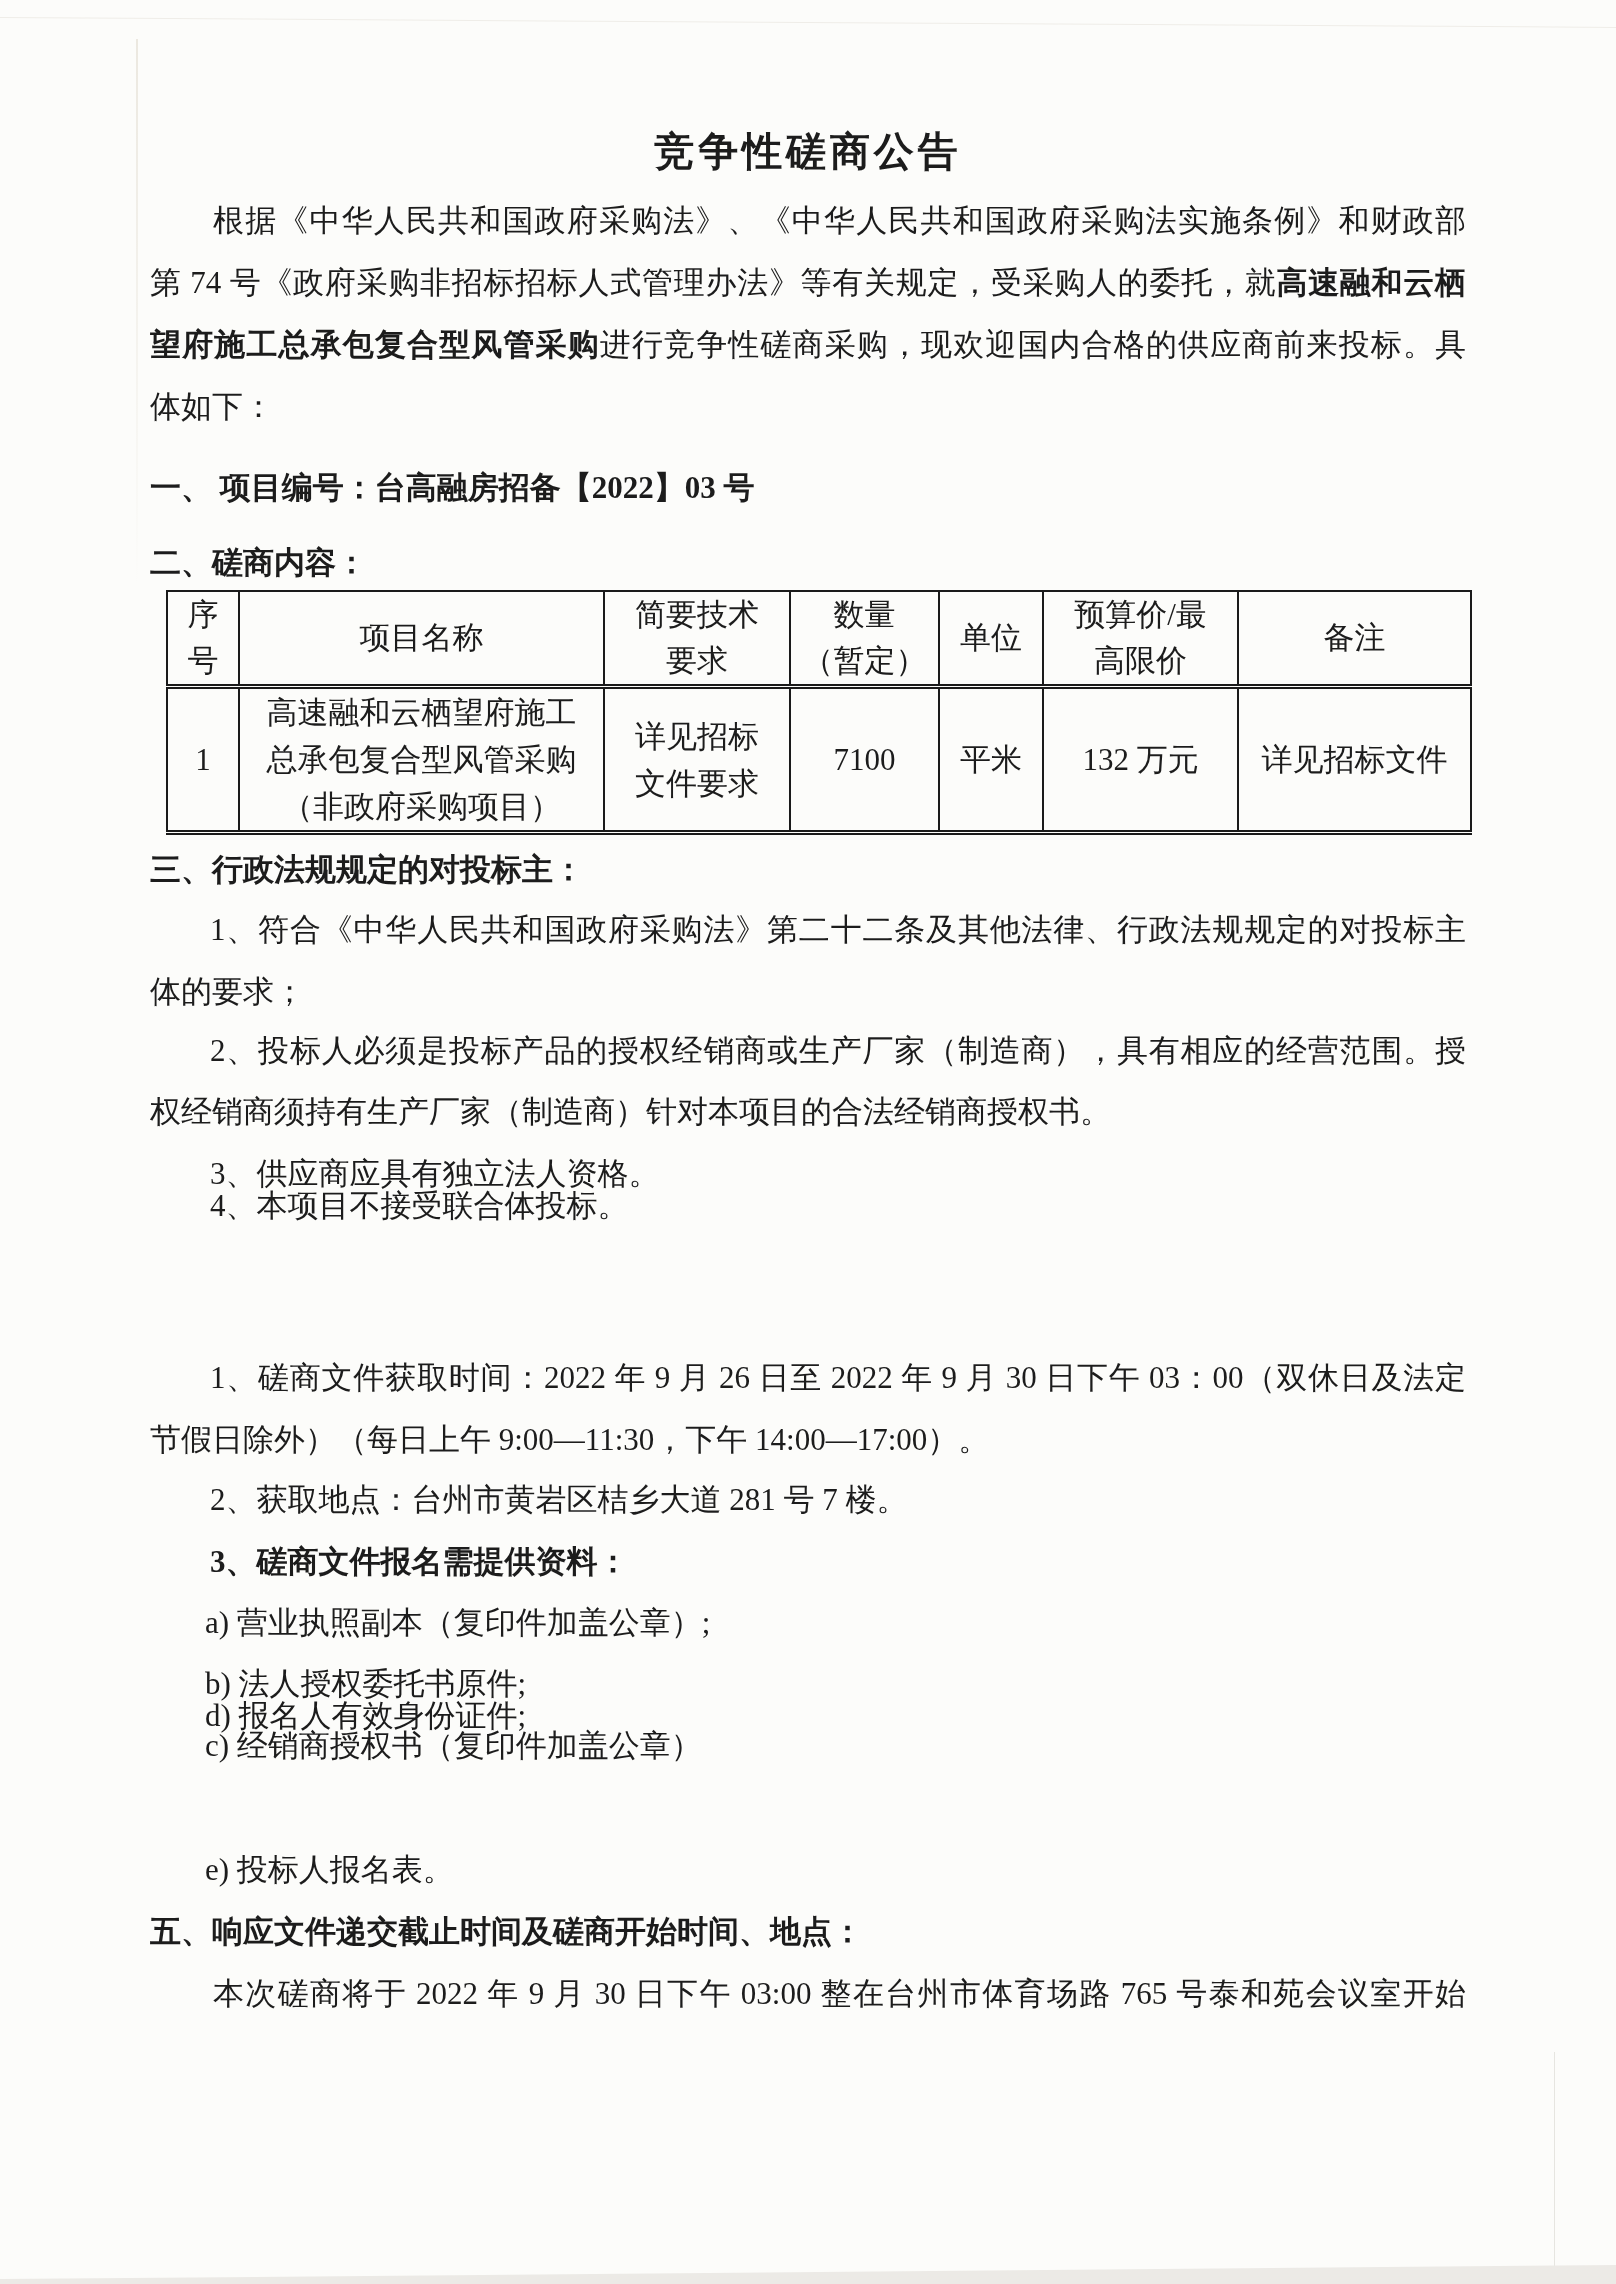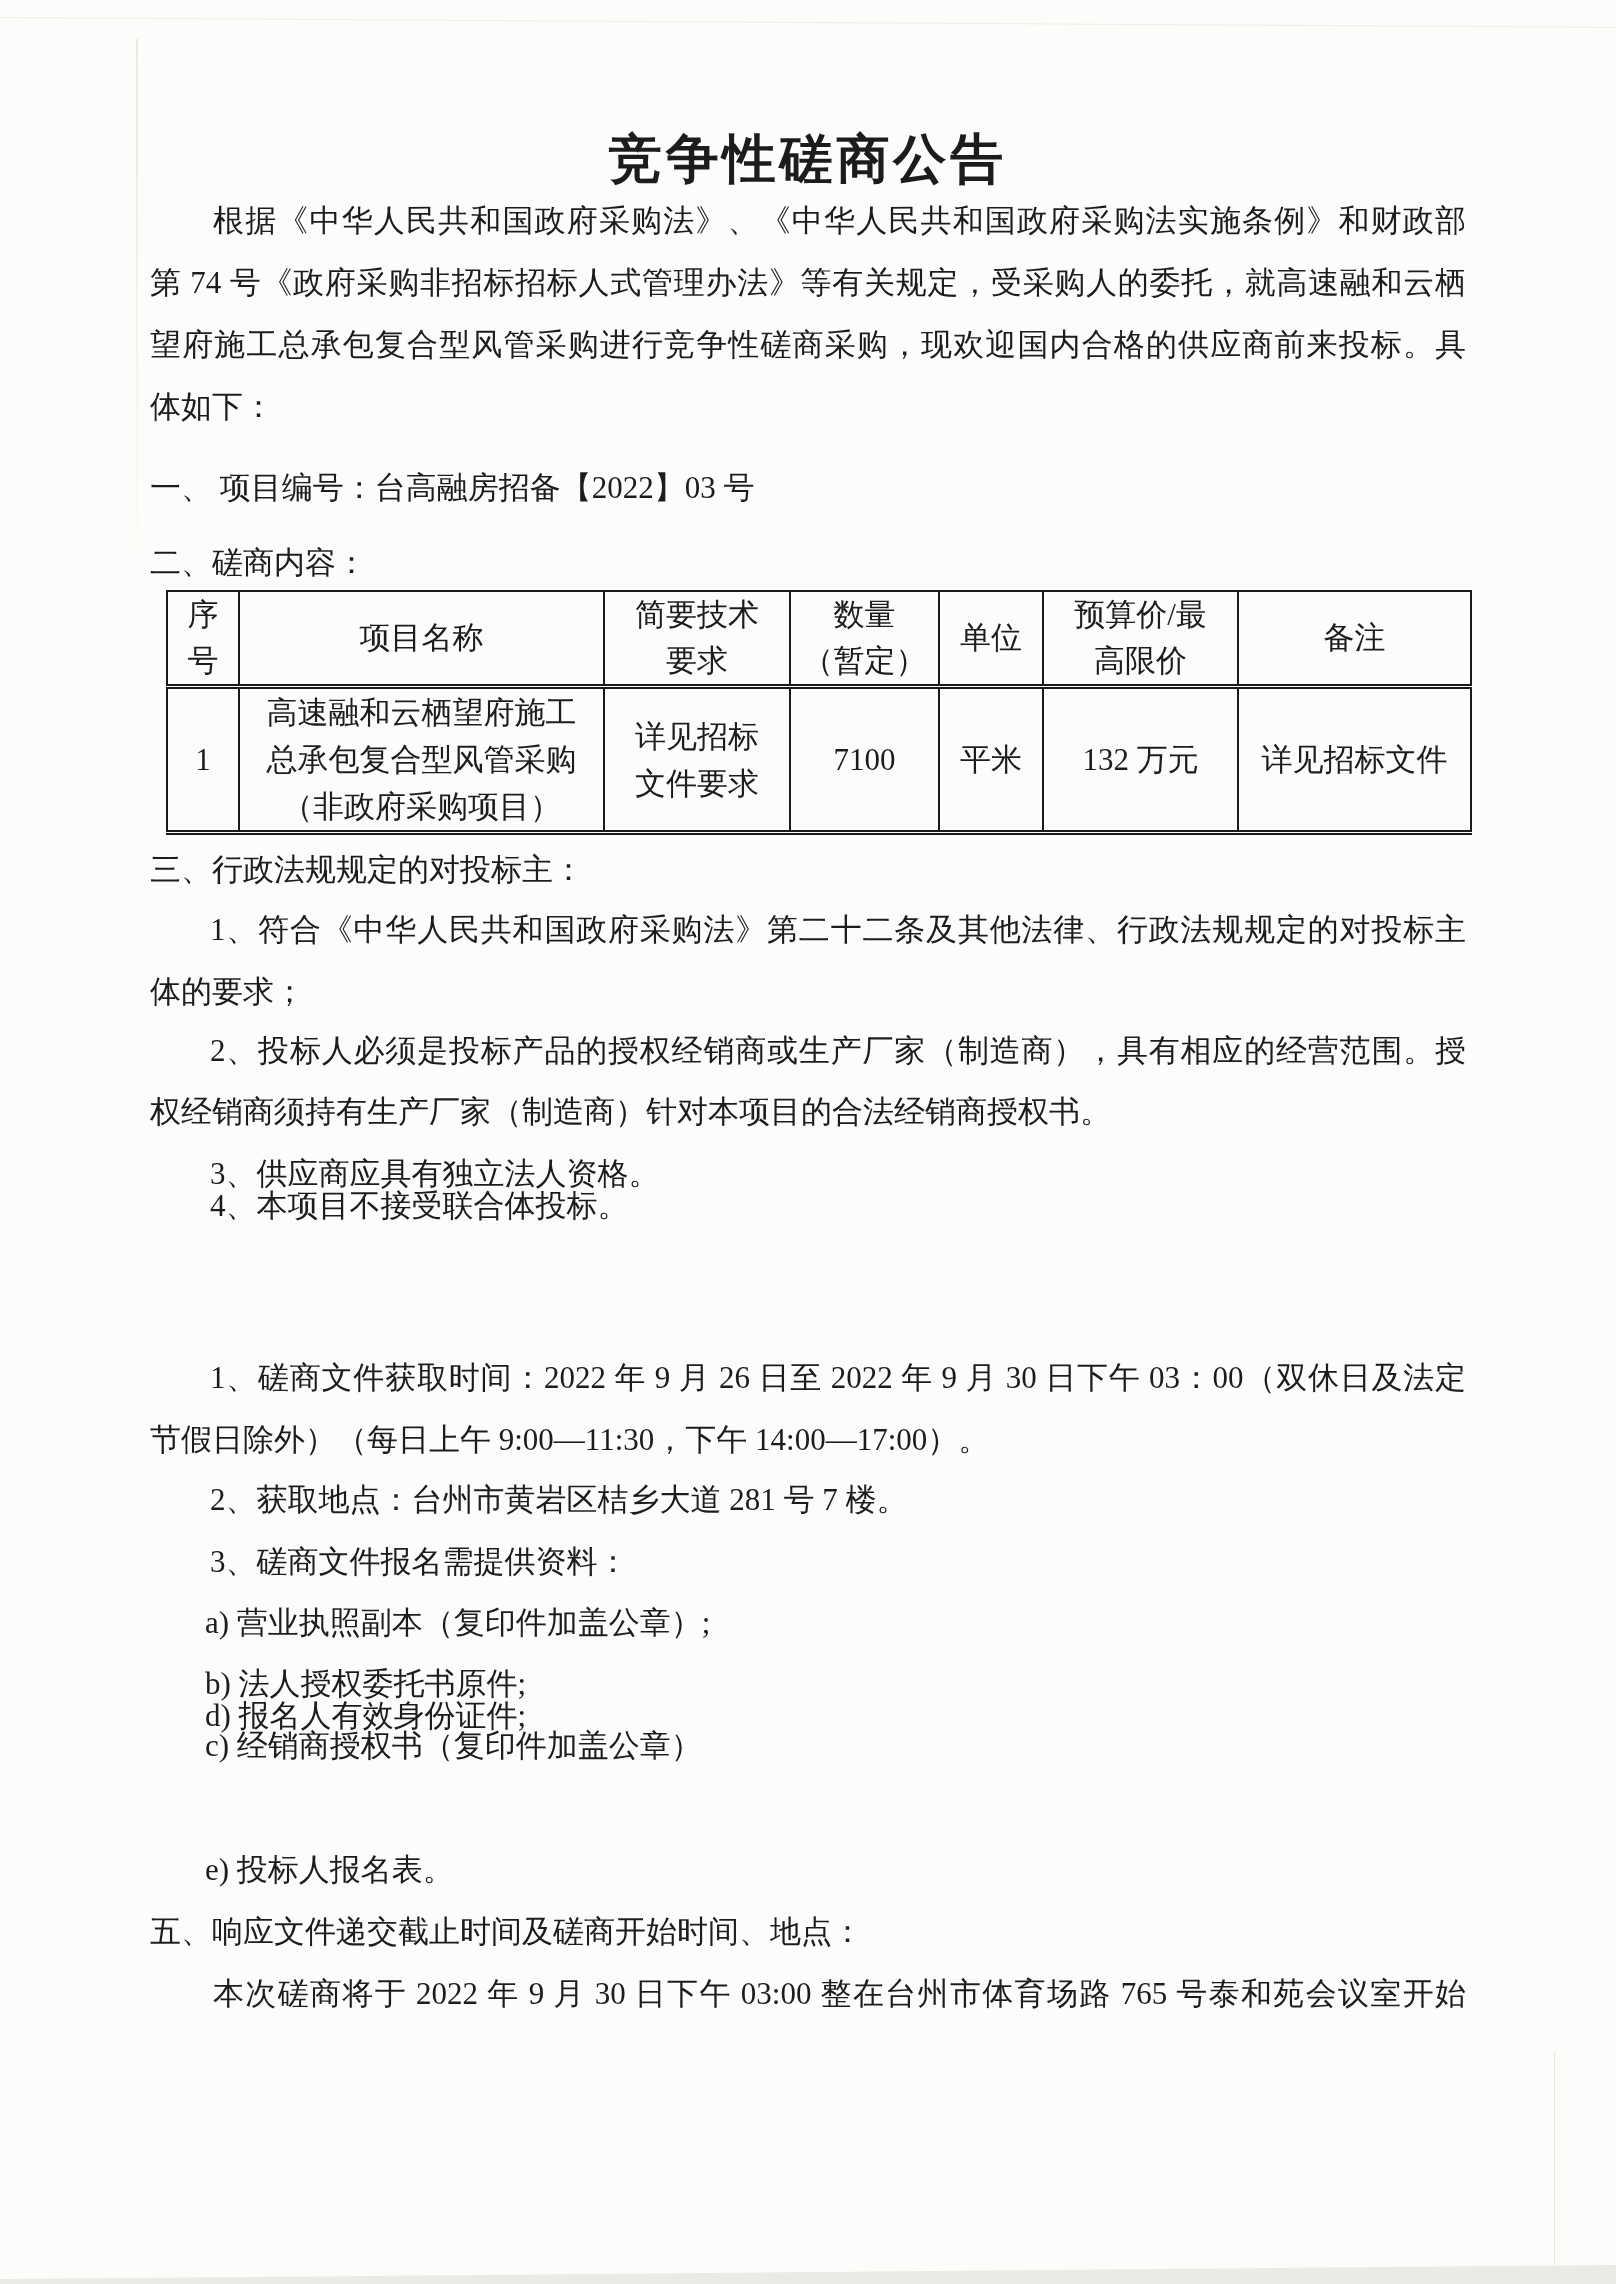--- a/index.html
+++ b/index.html
@@ -17,27 +17,27 @@
     background:linear-gradient(to bottom,rgba(205,195,175,0.35),rgba(205,195,175,0));}
   .crease-right{position:absolute;left:1554px;top:2052px;width:1.3px;height:235px;background:rgba(190,185,175,0.35);}
   .edge-bottom{position:absolute;left:-19.5px;top:2272px;width:1668px;height:59px;background:#eceae6;transform:rotate(-0.5deg);}
   
   .line{
     position:absolute;left:150px;width:1316px;
     font-size:31px;line-height:1.18;
     white-space:nowrap;overflow:hidden;
   }
   .just{text-align:justify;text-align-last:justify;}
-  .b{font-weight:400;}
+  .b{font-weight:700;}
   .ind96{text-indent:63px;}
   .ind92{text-indent:60px;}
   .ind84{text-indent:55px;}
   .title{
     position:absolute;left:150px;width:1316px;top:124px;
-    font-size:53px;font-weight:700;letter-spacing:3.9px;
+    font-size:40px;font-weight:700;letter-spacing:3.9px;
     text-align:center;white-space:nowrap;
   }
   
   .tbl-wrap{position:absolute;left:166px;top:590px;width:1303px;}
   table{border-collapse:collapse;table-layout:fixed;width:1303px;}
   th,td{
     border:2px solid #1a1a1a;
     text-align:center;vertical-align:middle;
     font-size:31px;font-weight:400;line-height:46px;
     white-space:pre-line;overflow:hidden;padding:0;

